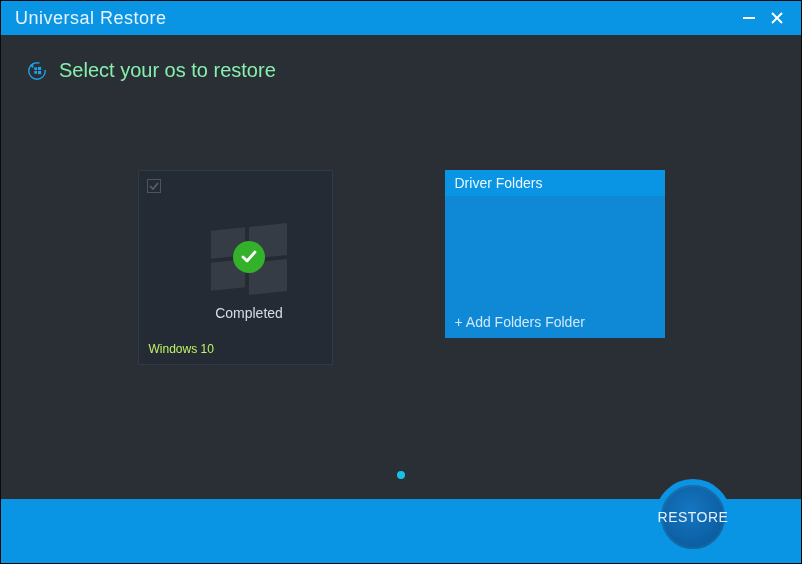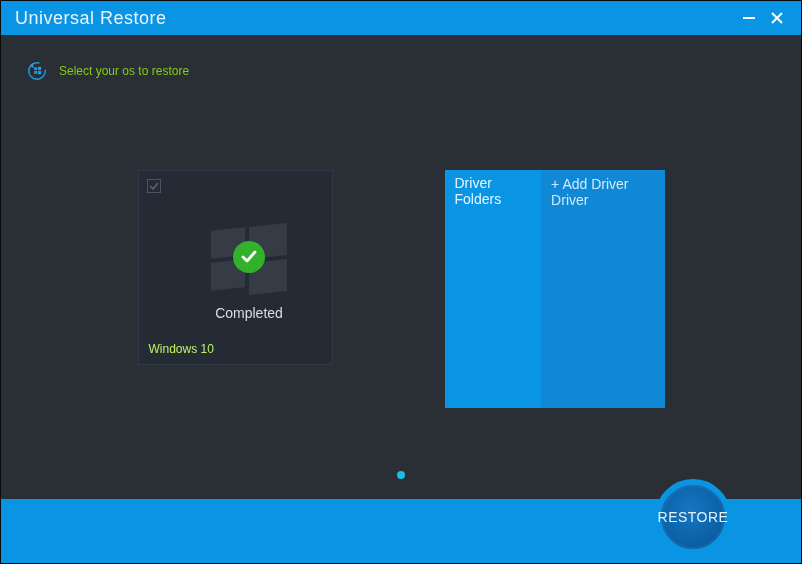--- a/index.html
+++ b/index.html
@@ -50,24 +50,24 @@
     position: absolute;
     top: 34px;
     left: 0;
     right: 0;
     bottom: 64px;
     background: #2a2f36;
     padding: 24px 24px 0 24px;
   }
   .instruction {
     display: flex;
-    align-items: center;
+    align-items: flex-start;
     gap: 10px;
-    color: #84cc16;
-    font-size: 12px;
+    color: #86efac;
+    font-size: 20px;
   }
   .instruction .icon-wrap {
     width: 24px;
     height: 24px;
     display: flex;
     align-items: center;
     justify-content: center;
   }
 
   .cards {
@@ -149,24 +149,24 @@
     left: 10px;
     bottom: 8px;
     color: #bef264;
     font-size: 12px;
     margin-top: 45px;
   }
 
   
   .driver-card {
     width: 220px;
-    height: 238px;
+    height: 168px;
     background: #0f89d6;
     display: flex;
-    flex-direction: row;
+    flex-direction: column;
   }
   .driver-header {
     background: #0a94e4;
     padding: 5px 10px;
     color: #eaf6ff;
     font-size: 14px;
   }
   .driver-body {
     flex: 1;
     background: #0f89d6;
@@ -277,21 +277,21 @@
             </svg>
           </div>
         </div>
         <div class="status">Completed</div>
         <div class="os-name">Windows 10</div>
       </div>
 
       <div class="driver-card">
         <div class="driver-header">Driver Folders</div>
         <div class="driver-body"></div>
-        <div class="driver-add">+ Add Driver Driver</div>
+        <div class="driver-add">+ Add Folders Folder</div>
       </div>
 
     </div>
 
     <div class="dot"></div>
   </div>
 
   <div class="footer">
     <div class="restore-btn">
       <span>RESTORE</span>

